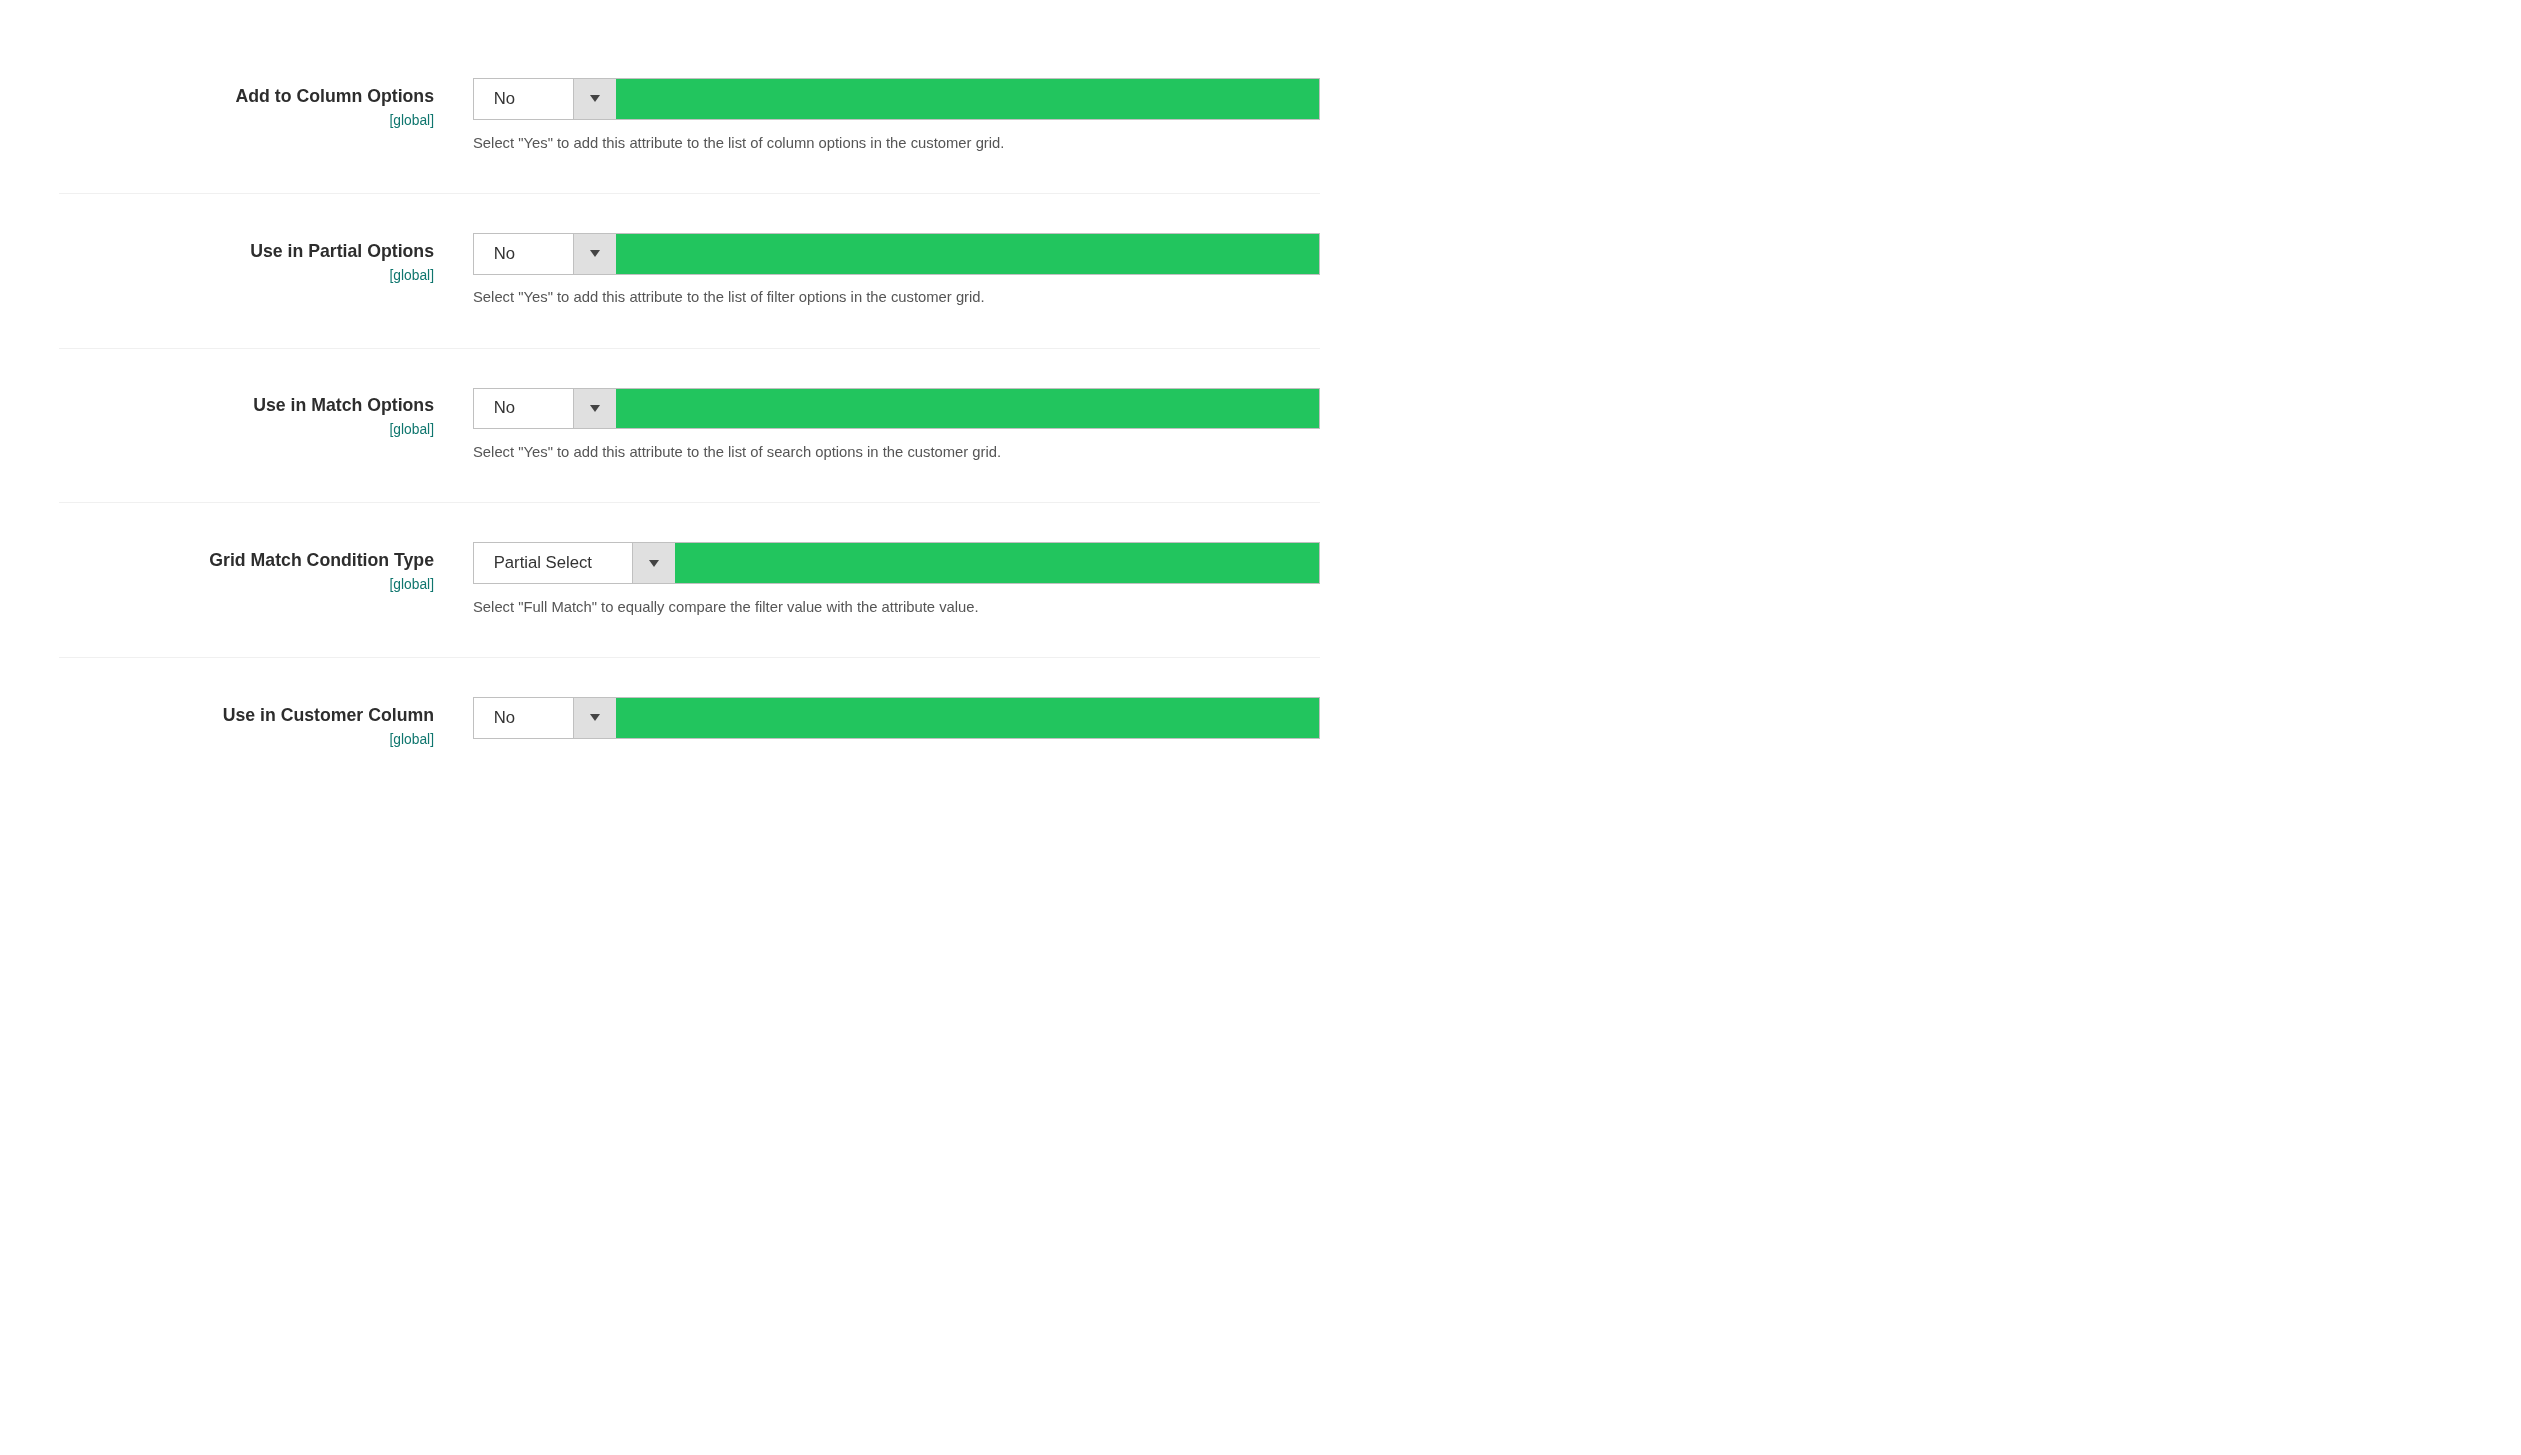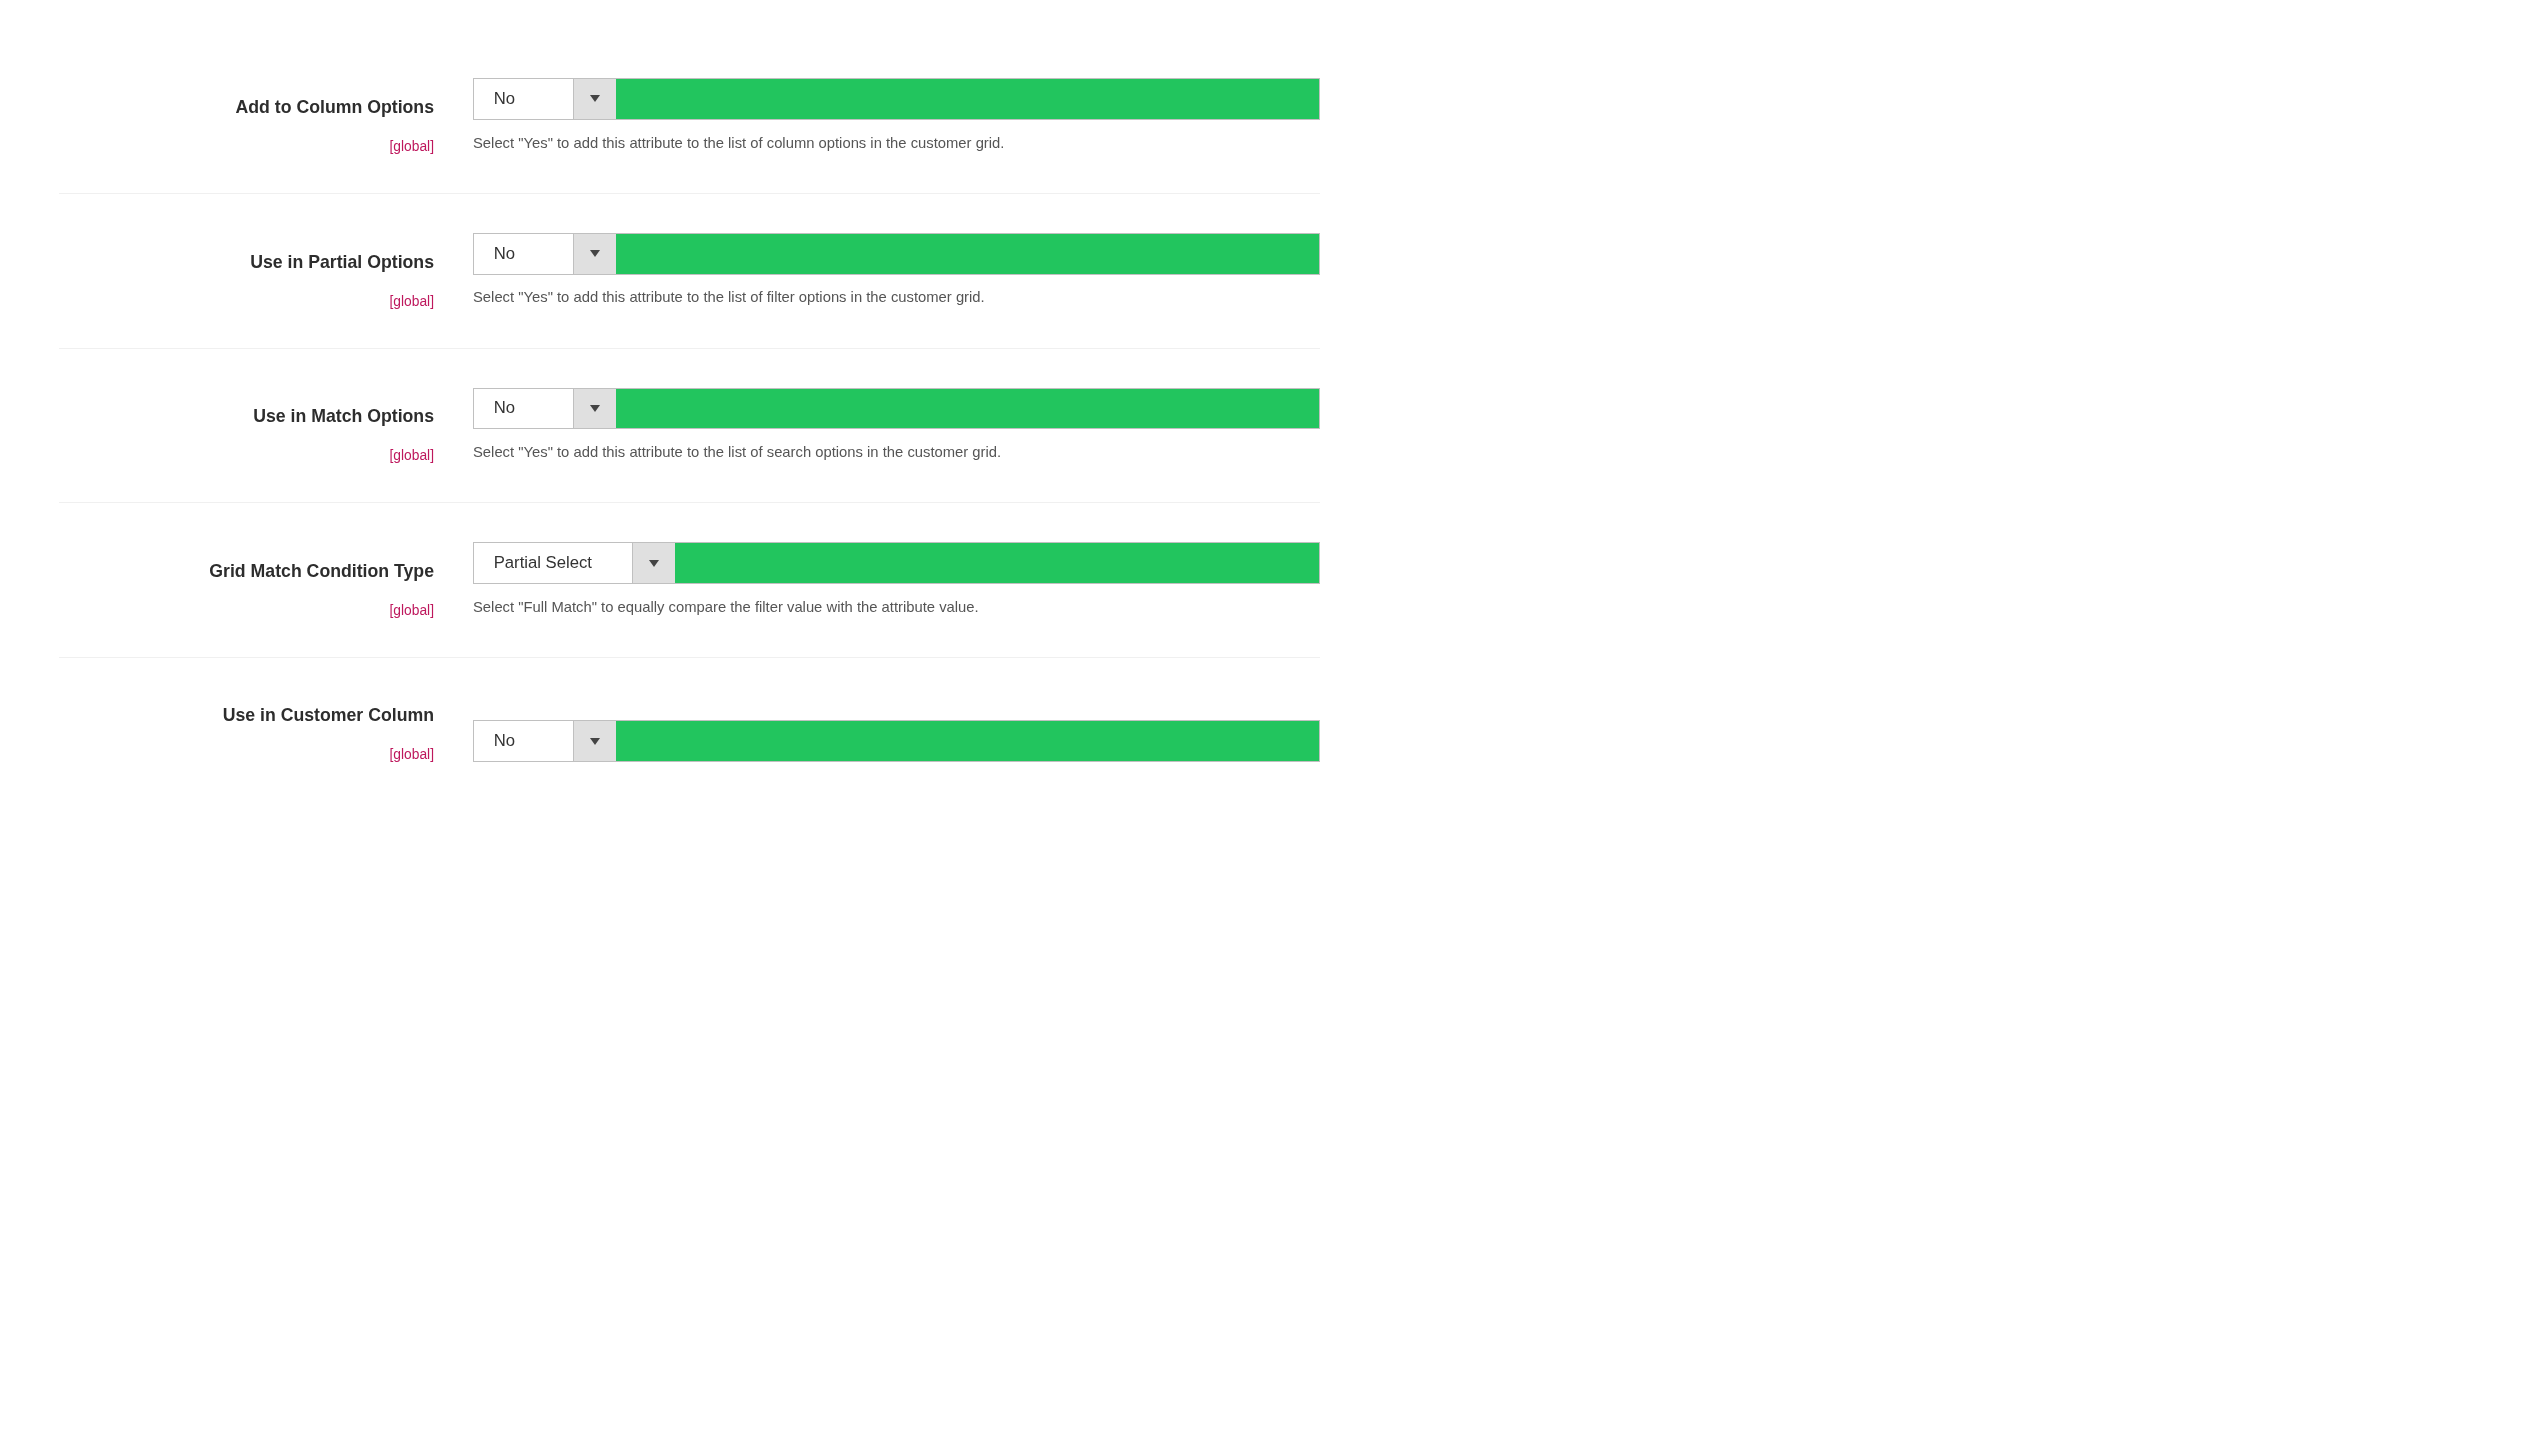--- a/index.html
+++ b/index.html
@@ -15,21 +15,21 @@
       color: #333333;
     }
 
     .form-container {
       padding: 39px 59px;
       max-width: 1379px;
     }
 
     .form-row {
       display: flex;
-      align-items: flex-end;
+      align-items: flex-start;
       padding: 39px 0;
       border-bottom: 1px solid #f0f0f0;
     }
 
     .form-row:last-child {
       border-bottom: none;
     }
 
     .label-col {
       width: 414px;
@@ -41,23 +41,23 @@
 
     .label-text {
       font-size: 17.7px;
       font-weight: 700;
       color: #2d2d2d;
       display: block;
     }
 
     .label-scope {
       font-size: 13.8px;
-      color: #be185d;
+      color: #0f766e;
       display: block;
-      margin-top: 21px;
+      margin-top: 6px;
     }
 
     .control-col {
       flex: 1;
       display: flex;
       flex-direction: column;
       gap: 11.8px;
     }
 
     .select-wrapper {

